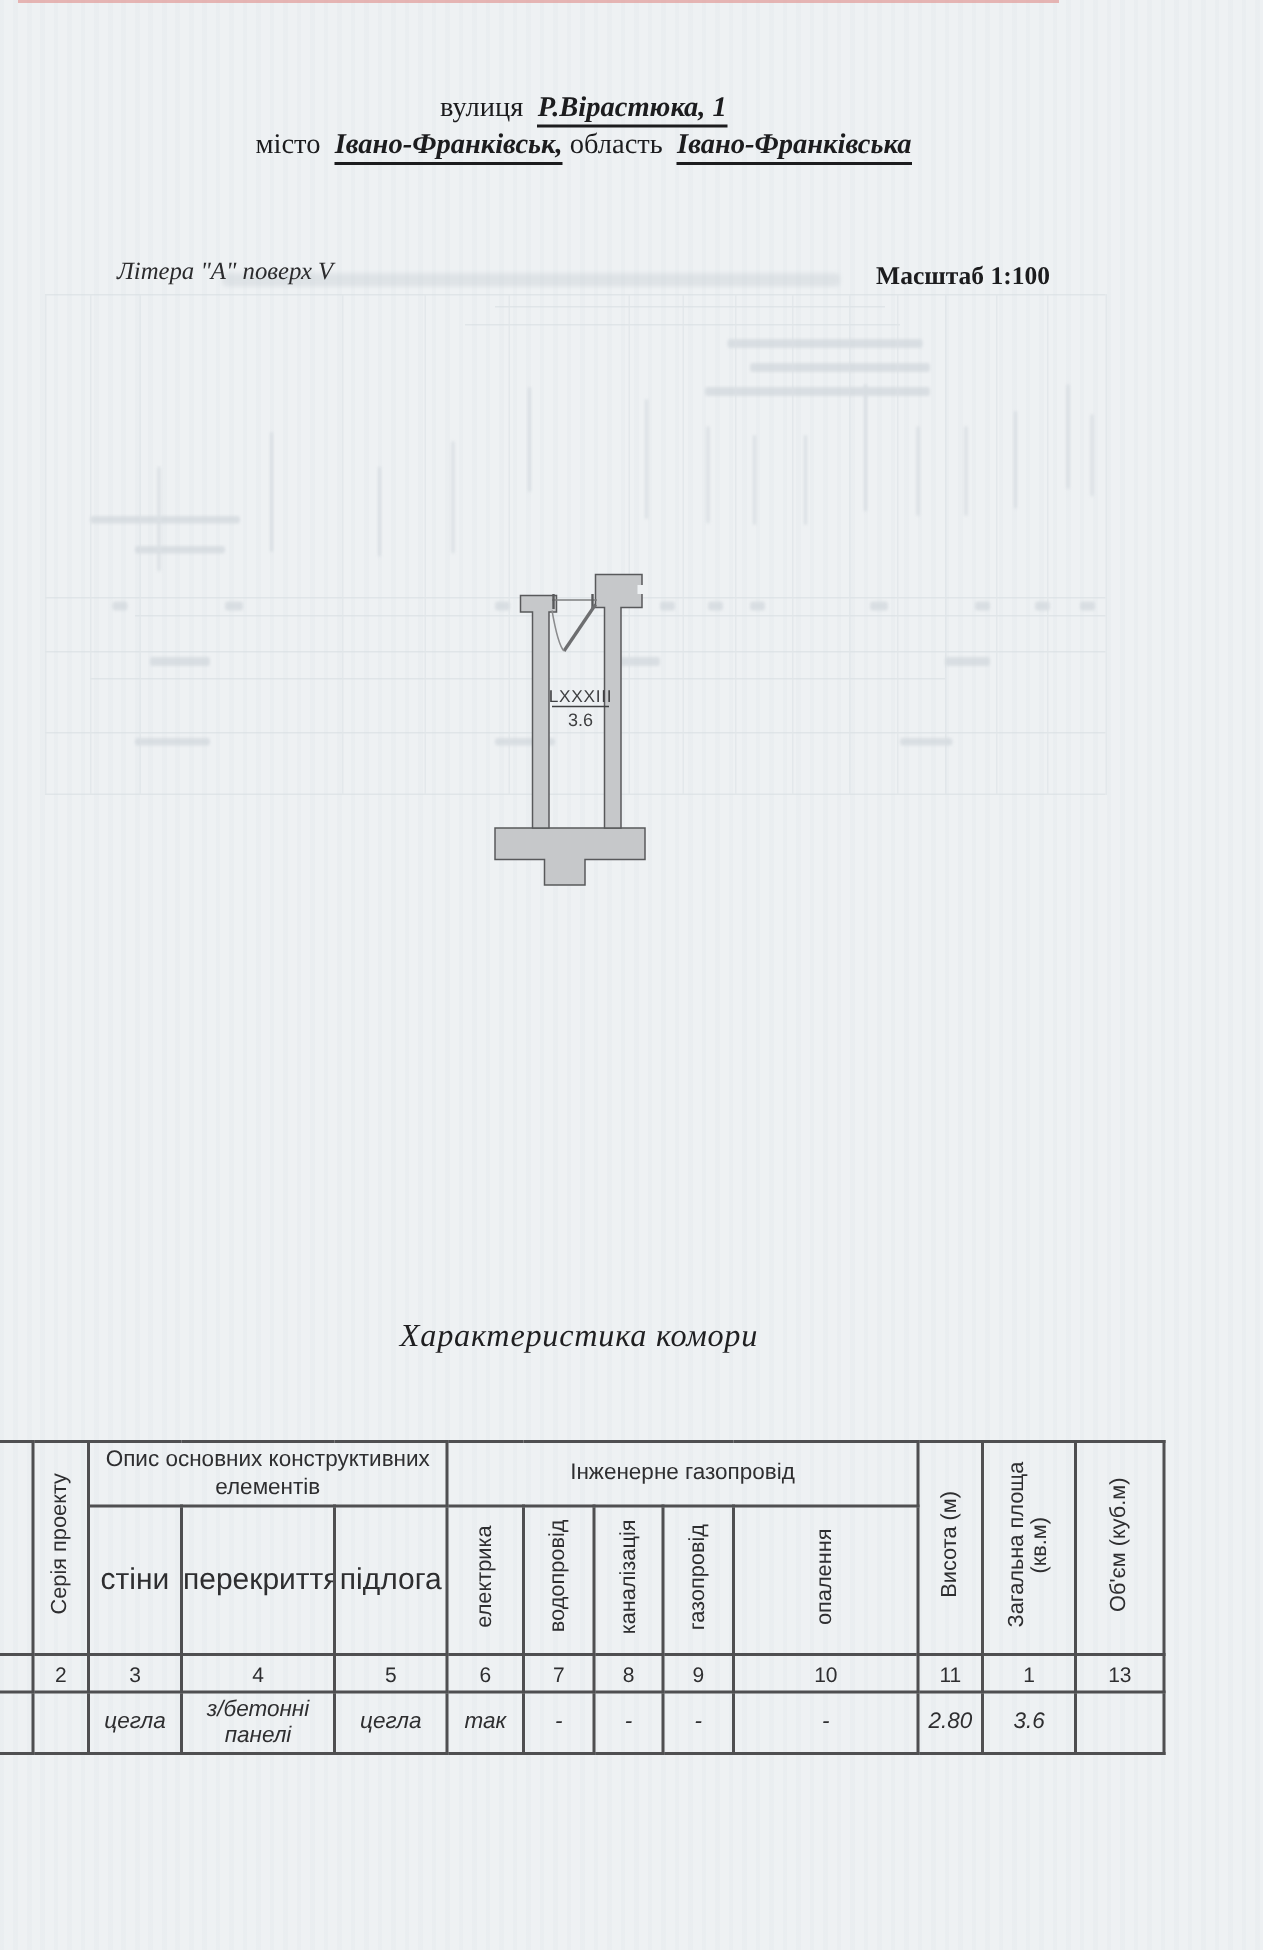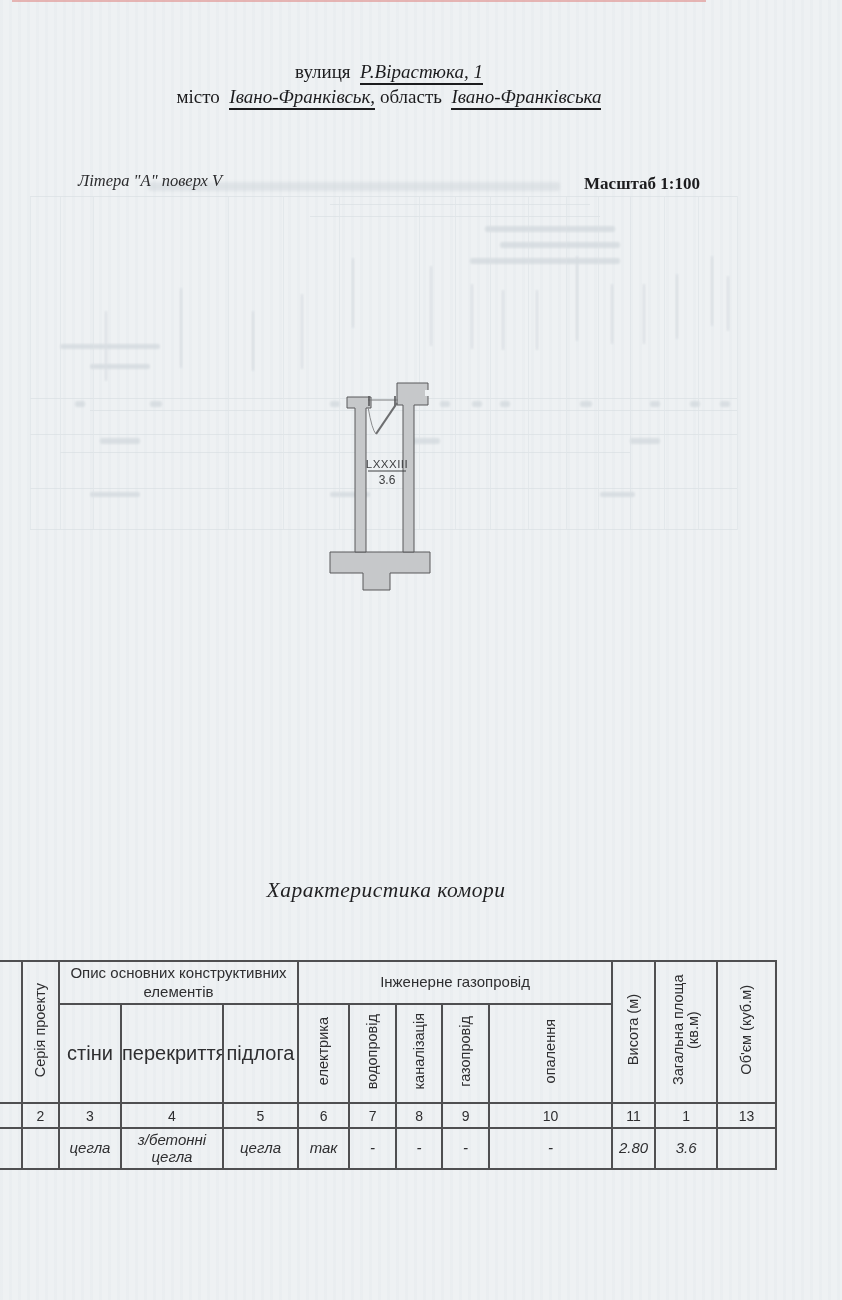--- a/index.html
+++ b/index.html
@@ -17,21 +17,21 @@
   .ghost .vl{position:absolute;top:0;width:1px;background:#d2d9dd;}
   .ghost .hl{position:absolute;height:1px;background:#d6dce0;}
   .ghost .sm{position:absolute;background:#c9d0d6;filter:blur(1.2px);border-radius:2px;}
   .ghost-headline{left:148px;top:182px;width:412px;height:9px;background:#aab4bc;opacity:.22;filter:blur(1.5px);border-radius:3px;}
   
   .hdr{left:0;top:58px;width:778px;text-align:center;line-height:1.18;}
   .hdr .l1{font-size:22px;font-weight:bold;letter-spacing:1px;}
   .hdr .l2{font-size:20px;font-weight:bold;margin-top:2px;}
   .hdr .l3,.hdr .l4{font-size:19px;margin-top:3px;}
   .u2{border-bottom:2px solid #1c1c1e;padding-bottom:1px;}
-  .bi{font-weight:normal;font-style:italic;}
+  .bi{font-weight:bold;font-style:italic;}
   .litera{left:78px;top:171px;font-style:italic;font-size:16.5px;color:#2b2b2d;}
   .scale{right:142px;top:174px;font-weight:bold;font-size:17px;}
   
   .section-title{left:0;top:878px;width:772px;text-align:center;font-style:italic;font-size:21.5px;letter-spacing:.5px;color:#1f1f21;}
   
   table.chars{
     position:absolute;left:-45px;top:960px;width:820px;
     border-collapse:collapse;table-layout:fixed;
     font-family:"Liberation Sans", sans-serif;color:#2e2e30;
   }
@@ -206,21 +206,21 @@
     <td class="num">9</td>
     <td class="num">10</td>
     <td class="num">11</td>
     <td class="num">1</td>
     <td class="num">13</td>
   </tr>
   <tr>
     <td class="val cut-val">21</td>
     <td class="val"></td>
     <td class="val">цегла</td>
-    <td class="val">з/бетонні цегла</td>
+    <td class="val">з/бетонні панелі</td>
     <td class="val">цегла</td>
     <td class="val">так</td>
     <td class="val">-</td>
     <td class="val">-</td>
     <td class="val">-</td>
     <td class="val">-</td>
     <td class="val">2.80</td>
     <td class="val">3.6</td>
     <td class="val"></td>
   </tr>

